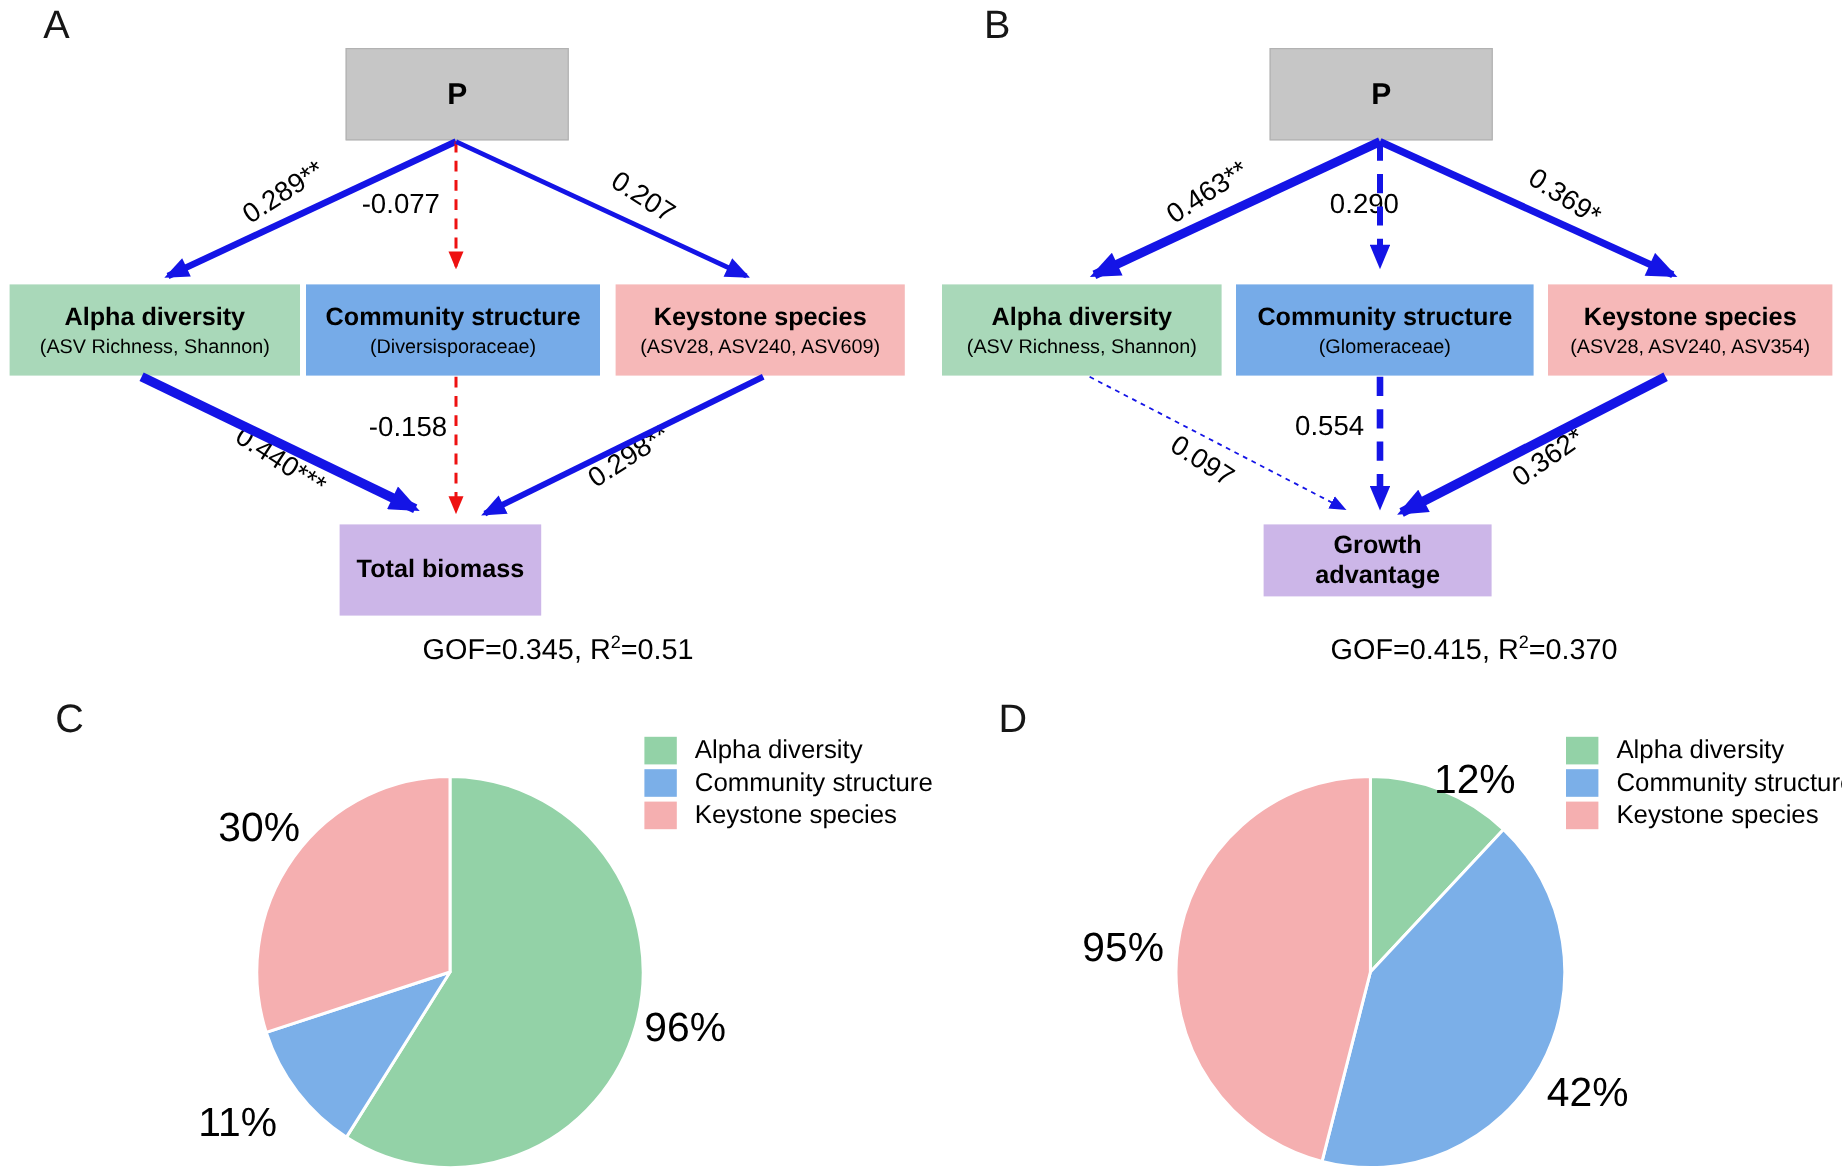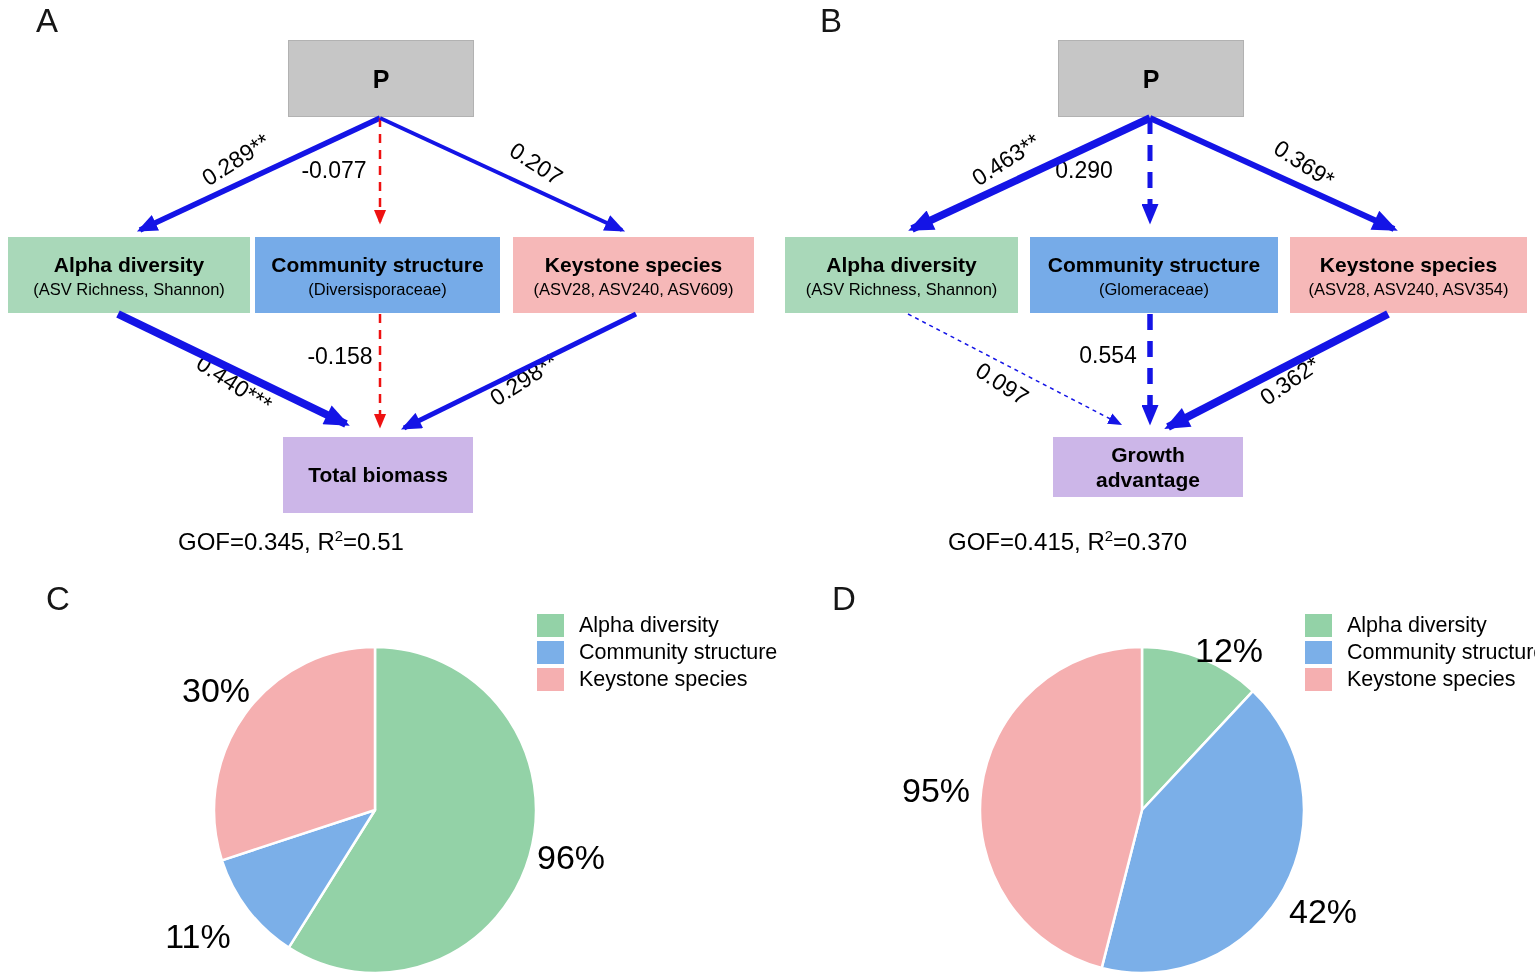--- a/index.html
+++ b/index.html
@@ -17,21 +17,21 @@
   .p-box{background:var(--gray);border:1px solid #b2b2b2}
   .p-box .title{font-size:25px}
   .bg-green{background:var(--green)}
   .bg-blue{background:var(--blue)}
   .bg-pink{background:var(--pink)}
   .bg-purple{background:var(--purple)}
   .coef{
     position:absolute;font-size:23px;white-space:nowrap;
     transform:translate(-50%,-50%);
   }
-  .gof{position:absolute;font-size:24px;text-align:left;width:400px}
+  .gof{position:absolute;font-size:24px;text-align:right;width:400px}
   .gof sup{font-size:15px}
   .pct{position:absolute;font-size:34px;transform:translate(-50%,-50%);white-space:nowrap}
   .legend{position:absolute;display:flex;flex-direction:column;gap:3px}
   .legend-row{display:flex;align-items:center;height:24px}
   .swatch{width:27px;height:23px;flex:0 0 27px}
   .legend-text{font-size:21.5px;margin-left:15px;white-space:nowrap}
   svg.overlay{position:absolute;left:0;top:0;pointer-events:none}
   line.arr-blue{stroke:var(--arrow-blue)}
   line.arr-red{stroke:var(--arrow-red)}
   .mb{fill:var(--arrow-blue)}
@@ -52,21 +52,21 @@
 </div>
 <div class="box bg-blue" style="left:255px;top:237px;width:245px;height:76px">
   <div class="title">Community structure</div>
   <div class="subtitle">(Diversisporaceae)</div>
 </div>
 <div class="box bg-pink" style="left:513px;top:237px;width:241px;height:76px">
   <div class="title">Keystone species</div>
   <div class="subtitle">(ASV28, ASV240, ASV609)</div>
 </div>
 
-<div class="box bg-purple" style="left:283px;top:437px;width:190px;height:76px">
+<div class="box bg-purple" style="left:283px;top:437px;width:168px;height:76px">
   <div class="title">Total biomass</div>
 </div>
 
 <div class="coef" style="left:236px;top:160px;transform:translate(-50%,-50%) rotate(-33deg)">0.289**</div>
 <div class="coef" style="left:334px;top:170px">-0.077</div>
 <div class="coef" style="left:536px;top:164px;transform:translate(-50%,-50%) rotate(33deg)">0.207</div>
 <div class="coef" style="left:234px;top:384px;transform:translate(-50%,-50%) rotate(33deg)">0.440***</div>
 <div class="coef" style="left:340px;top:356px">-0.158</div>
 <div class="coef" style="left:524px;top:380px;transform:translate(-50%,-50%) rotate(-33deg)">0.298**</div>
 
@@ -90,21 +90,21 @@
   <div class="title">Keystone species</div>
   <div class="subtitle">(ASV28, ASV240, ASV354)</div>
 </div>
 
 <div class="box bg-purple" style="left:1053px;top:437px;width:190px;height:60px">
   <div class="title">Growth
 advantage</div>
 </div>
 
 <div class="coef" style="left:1006px;top:160px;transform:translate(-50%,-50%) rotate(-33deg)">0.463**</div>
-<div class="coef" style="left:1084px;top:170px">0.290</div>
+<div class="coef" style="left:1137px;top:170px">0.290</div>
 <div class="coef" style="left:1304px;top:164px;transform:translate(-50%,-50%) rotate(33deg)">0.369*</div>
 <div class="coef" style="left:1002px;top:384px;transform:translate(-50%,-50%) rotate(33deg)">0.097</div>
 <div class="coef" style="left:1108px;top:355px">0.554</div>
 <div class="coef" style="left:1290px;top:381px;transform:translate(-50%,-50%) rotate(-35deg)">0.362*</div>
 
 <div class="gof" style="left:948px;top:527px"><span>GOF=0.415, R</span><sup>2</sup><span>=0.370</span></div>
 
 <svg class="overlay" width="1535" height="975">
   <defs>
     <marker id="hd-blue-big" viewBox="0 0 12 10" refX="10" refY="5" markerWidth="27" markerHeight="21" markerUnits="userSpaceOnUse" orient="auto">

